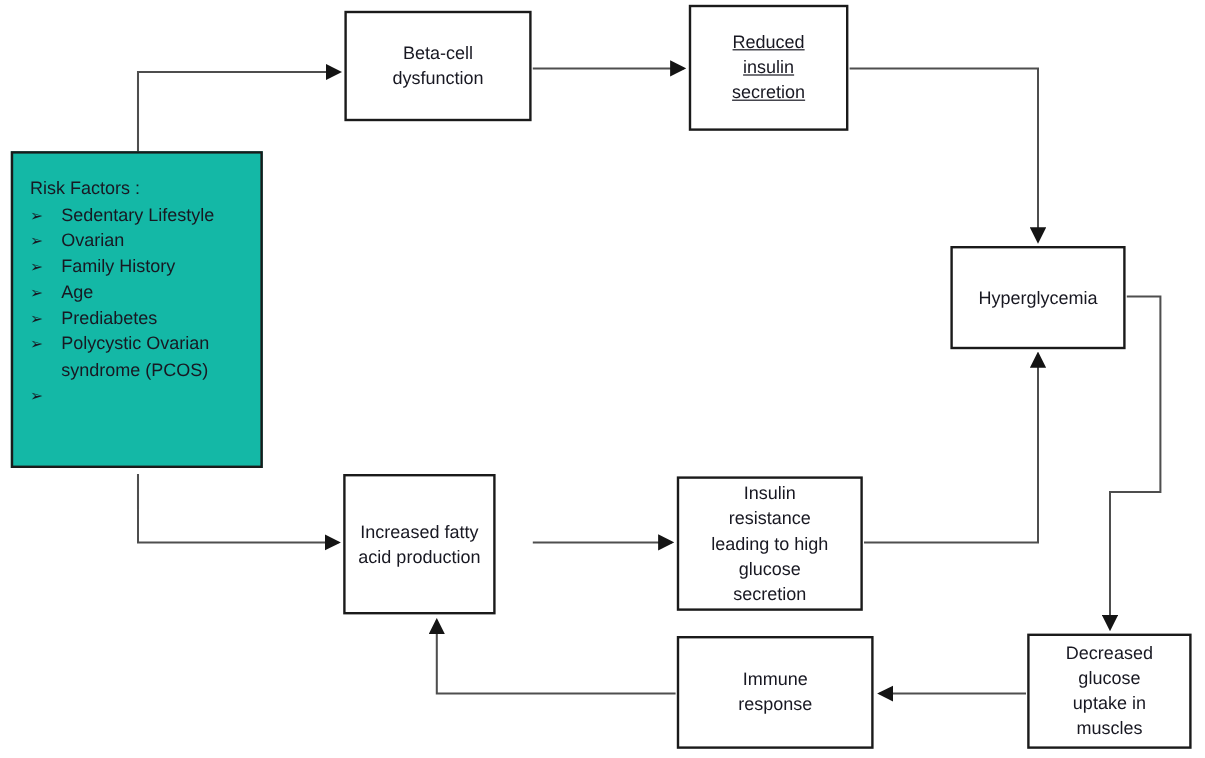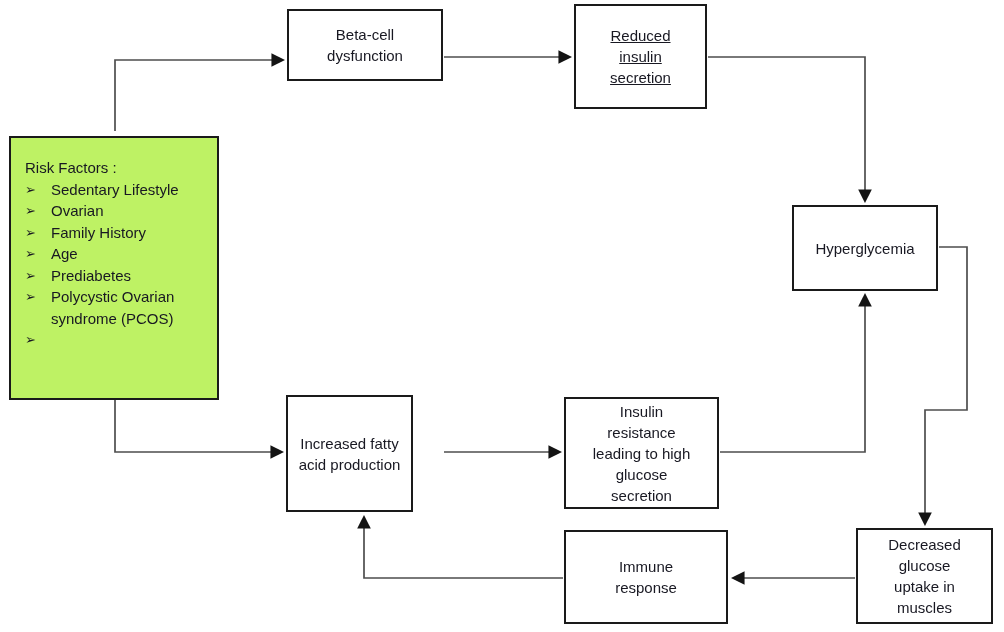--- a/index.html
+++ b/index.html
@@ -34,36 +34,36 @@
     background: #ffffff;
     border: 2px solid #1a1a1a;
     display: flex;
     align-items: center;
     justify-content: center;
     text-align: center;
     white-space: pre-line;
     font-size: 15px;
     line-height: 21px;
   }
-  #node-beta-cell        { left: 287px; top: 9px;   width: 156px; height: 72px; }
+  #node-beta-cell        { left: 287px; top: 9px;   width: 156px; height: 92px; }
   #node-reduced-insulin  { left: 574px; top: 4px;   width: 133px; height: 105px; text-decoration: underline; }
   #node-hyperglycemia    { left: 792px; top: 205px; width: 146px; height: 86px;  }
   #node-increased-fatty  { left: 286px; top: 395px; width: 127px; height: 117px; }
   #node-insulin-resist   { left: 564px; top: 397px; width: 155px; height: 112px; }
   #node-immune-response  { left: 564px; top: 530px; width: 164px; height: 94px;  }
   #node-decreased-glucose{ left: 856px; top: 528px; width: 137px; height: 96px;  }
 
   #node-risk-factors {
     position: absolute;
     box-sizing: border-box;
     left: 9px;
-    top: 136px;
+    top: 126px;
     width: 210px;
     height: 264px;
-    background: #bef264;
+    background: #14b8a6;
     border: 2px solid #1a1a1a;
     padding: 19px 6px 0 12px;
     font-size: 15px;
     line-height: 21.5px;
   }
   .risk-heading {
     margin: 0 0 0 2px;
   }
   .risk-item {
     display: flex;

